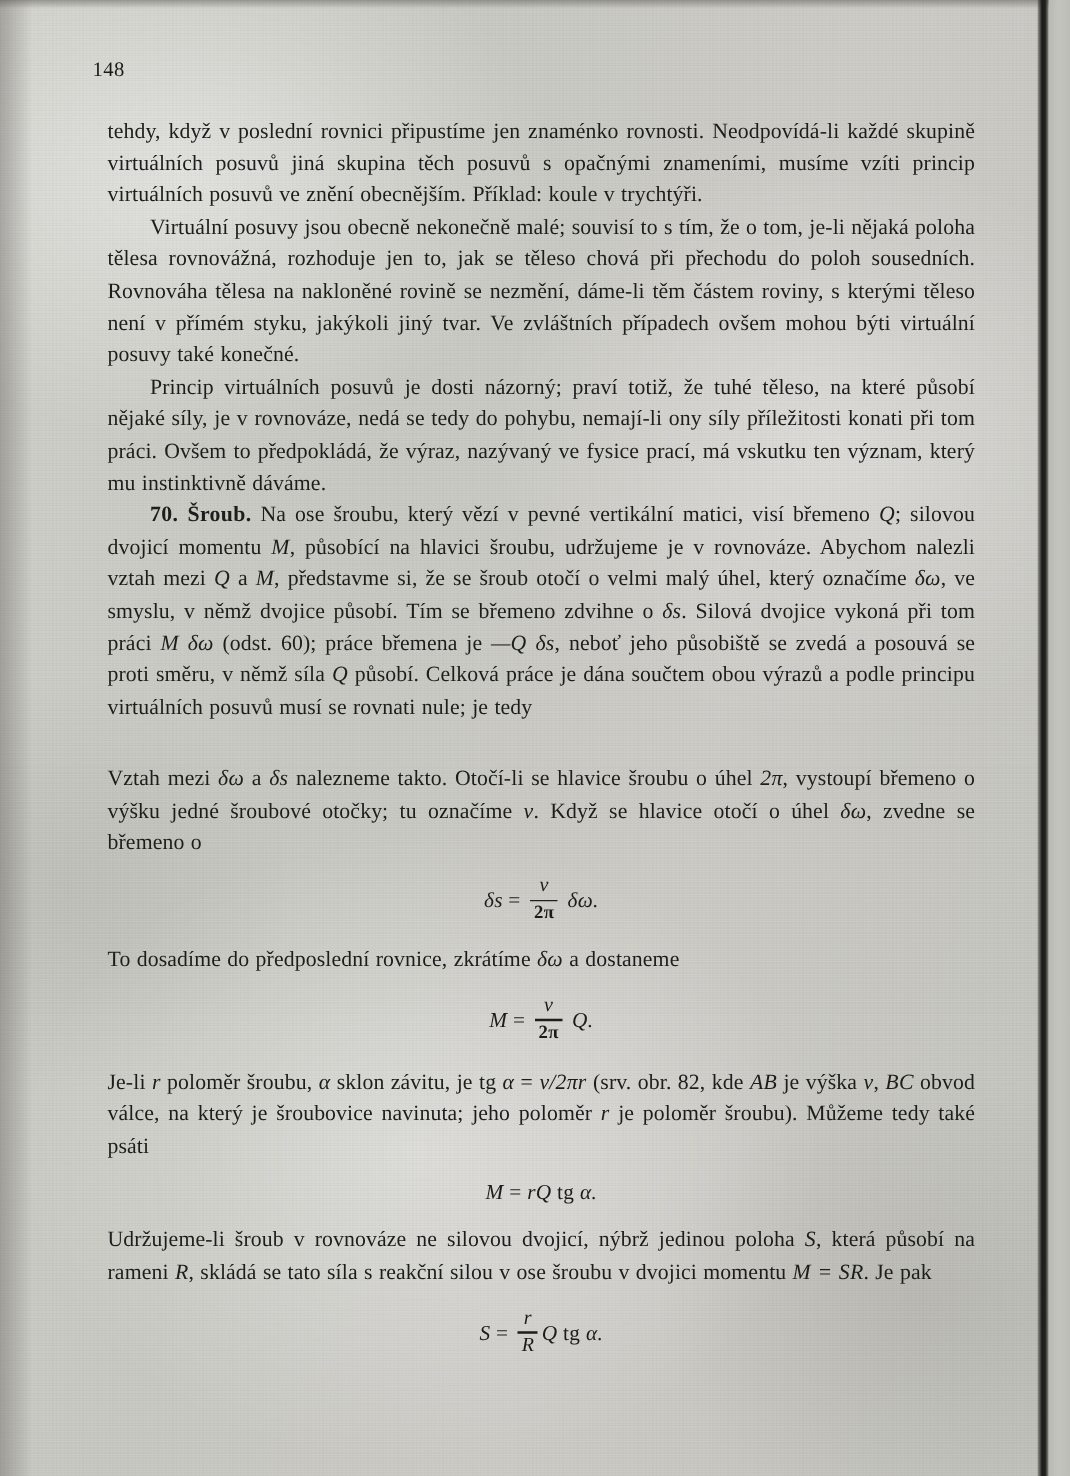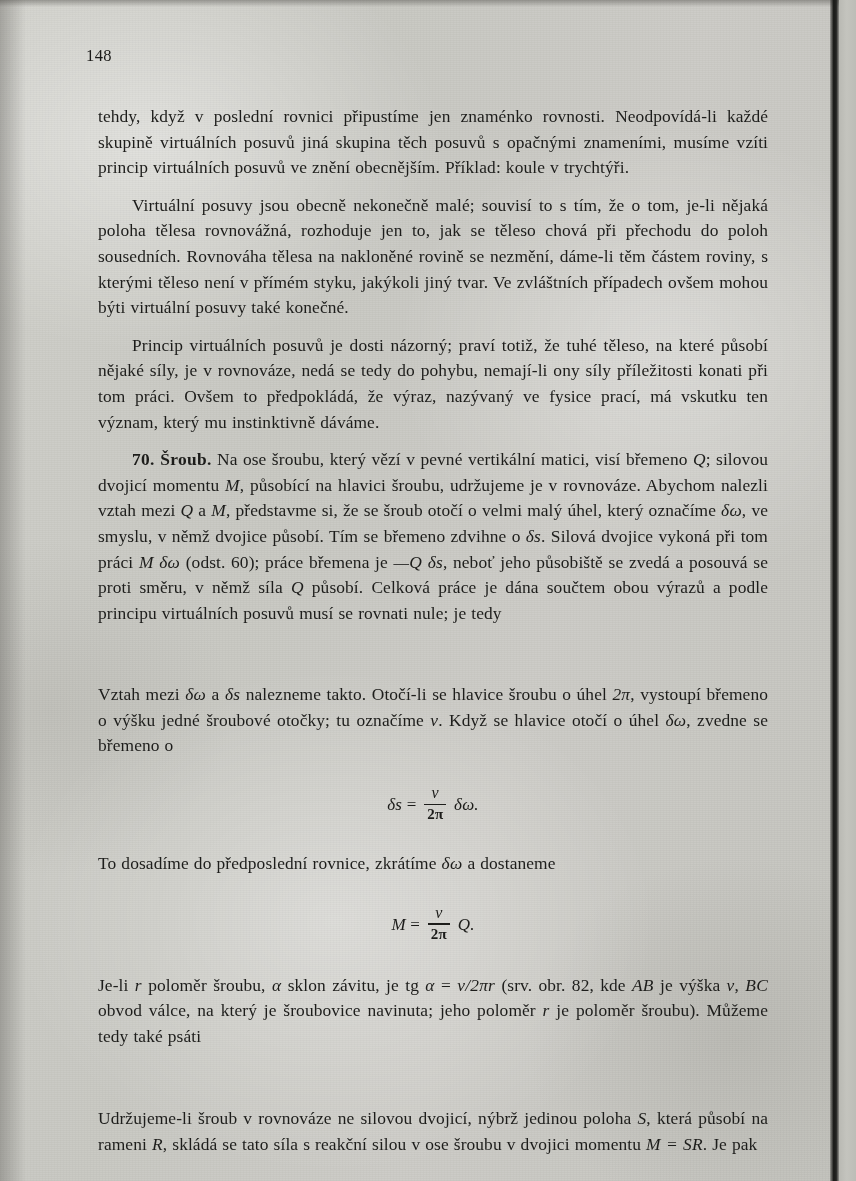--- a/index.html
+++ b/index.html
@@ -66,36 +66,36 @@
   }
 
   .content {
     position: absolute;
     left: 0; top: 0;
     width: 836px; height: 1181px;
   }
 
   .folio {
     position: absolute;
-    left: 86px;
+    left: 74px;
     top: 46px;
     font-size: 16.5px;
     letter-spacing: 0.4px;
     color: #1a1a18;
   }
 
   .textblock {
     position: absolute;
     left: 86px;
     top: 92px;
     width: 694px;
   }
 
   p.para {
-    margin: 12px;
+    margin: 0;
     font-size: 17.4px;
     line-height: 25.6px;
     text-align: justify;
     text-align-last: left;
     color: #1d1d1b;
     letter-spacing: 0.1px;
     word-spacing: 0.6px;
   }
   p.indent { text-indent: 34px; font-family: Liberation Serif, serif; }
 
@@ -184,20 +184,21 @@
 
       <p class="para"><span>To dosadíme do předposlední rovnice, zkrátíme </span><span class="mi">δω</span><span> a dostaneme</span></p>
 
       <div style="height:16px"></div>
       <p class="eq"><span class="mi">M</span>&nbsp;<span>=</span>&nbsp;<span class="frac"><span class="num">v</span><span class="bar"></span><span class="den">2π</span></span>&nbsp;<span class="mi">Q.</span></p>
       <div style="height:18px"></div>
 
       <p class="para"><span>Je-li </span><span class="mi">r</span><span> poloměr šroubu, </span><span class="mi">α</span><span> sklon závitu, je tg </span><span class="mi">α</span><span> = </span><span class="mi">v/2πr</span><span> (srv. obr. 82, kde </span><span class="mi">AB</span><span> je výška </span><span class="mi">v</span><span>, </span><span class="mi">BC</span><span> obvod válce, na který je šroubovice navinuta; jeho poloměr </span><span class="mi">r</span><span> je poloměr šroubu). Můžeme tedy také psáti</span></p>
 
       <div style="height:16px"></div>
+      <p class="eq"><span class="mi">M</span>&nbsp;<span>=</span>&nbsp;<span class="mi">rQ</span>&nbsp;<span>tg</span>&nbsp;<span class="mi">α.</span></p>
       <div style="height:17px"></div>
 
       <p class="para"><span>Udržujeme-li šroub v rovnováze ne silovou dvojicí, nýbrž jedinou poloha </span><span class="mi">S</span><span>, která působí na rameni </span><span class="mi">R</span><span>, skládá se tato síla s reakční silou v ose šroubu v dvojici momentu </span><span class="mi">M = SR</span><span>. Je pak</span></p>
 
       <div style="height:16px"></div>
       <p class="eq"><span class="mi">S</span>&nbsp;<span>=</span>&nbsp;<span class="frac plain"><span class="num">r</span><span class="bar"></span><span class="den">R</span></span><span class="mi">Q</span>&nbsp;<span>tg</span>&nbsp;<span class="mi">α.</span></p>
 
     </div>
   </div>
 

